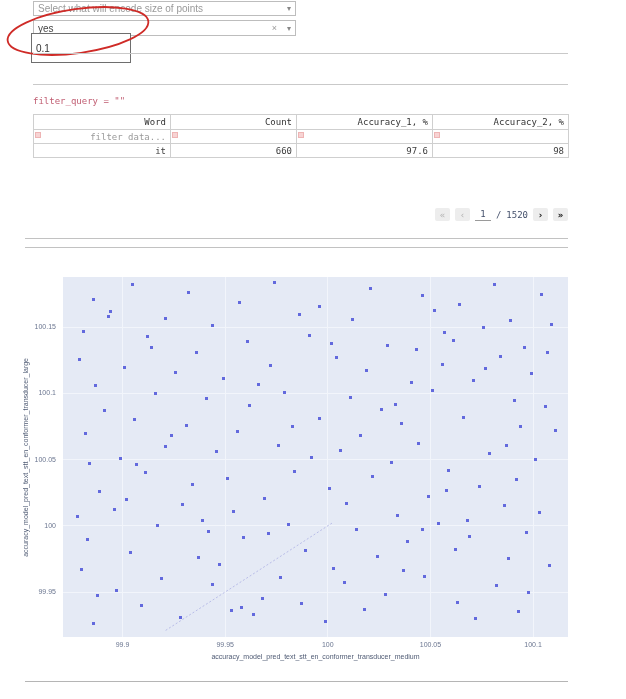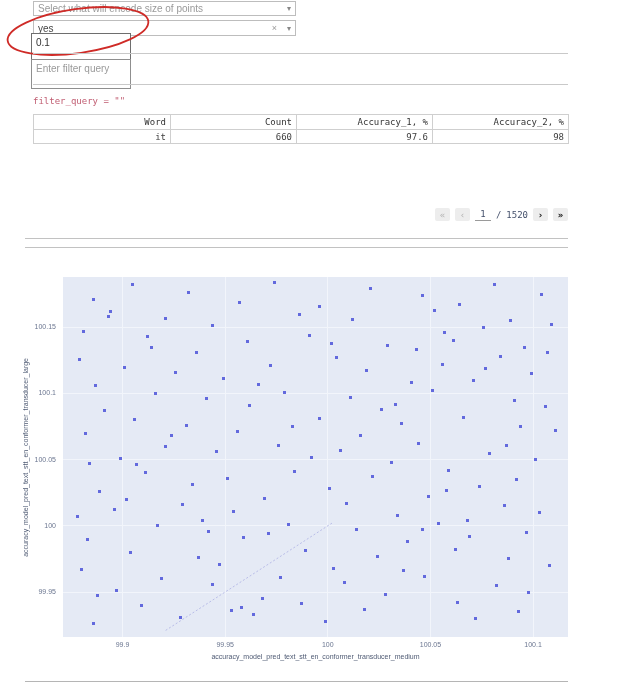--- a/index.html
+++ b/index.html
@@ -7,21 +7,21 @@
           font-family:"Liberation Sans",sans-serif;}
 
   
   .dd{position:absolute;background:#fff;border:1px solid #bdbdbd;display:flex;align-items:center;
       font-size:10px;color:#444;padding:0 4px;box-sizing:border-box;}
   .dd .grow{flex:1;overflow:hidden;white-space:nowrap;}
   .dd .caret{font-size:8px;color:#888;margin-left:4px;}
   .dd .clear{font-size:9px;color:#9a9a9a;margin-right:6px;}
   .placeholder-text{color:#9a9a9a;}
   .txtinput{position:absolute;background:#fff;border:1px solid #6e6e6e;font-size:10px;color:#333;
-      padding:14px 4px;box-sizing:border-box;display:flex;align-items:flex-end;}
+      padding:14px 4px;box-sizing:border-box;display:flex;align-items:center;}
   .txtinput.lightborder{border:1px solid #8f8f8f;color:#6e6e6e;}
   .hr{position:absolute;height:1px;background:#c9c9c9;}
 
   
   .codeline{position:absolute;font-family:"DejaVu Sans Mono","Liberation Mono",monospace;
       font-size:9px;color:#c05c71;}
 
   
   table.data{position:absolute;border-collapse:collapse;table-layout:fixed;
       font-family:"DejaVu Sans Mono","Liberation Mono",monospace;font-size:9px;color:#3f3f3f;}
@@ -76,23 +76,20 @@
   <div class="txtinput" style="left:31px;top:33px;width:100px;height:18px;">
     <span>0.1</span>
   </div>
 
   <svg class="overlay" style="left:0;top:0;" width="200" height="70">
     <ellipse cx="78" cy="31" rx="71" ry="22" fill="none" stroke="#cf2b27" stroke-width="1.8" transform="rotate(-8 78 31)"></ellipse>
   </svg>
 
   <div class="hr" style="left:33px;top:53px;width:535px;"></div>
 
-  <div class="txtinput lightborder" style="left:31px;top:59px;width:100px;height:18px;">
-    <span class="placeholder-text">Enter filter query</span>
-  </div>
 
   <div class="hr" style="left:33px;top:84px;width:535px;"></div>
 
   <div class="codeline" style="left:33px;top:96px;">filter_query = ""</div>
 
   <table class="data" style="left:33px;top:114px;width:535px;">
     <colgroup>
         <col style="width:137px">
         <col style="width:126px">
         <col style="width:136px">
@@ -100,20 +97,32 @@
       </colgroup>
     <thead>
         <tr>
           <th>Word</th>
           <th>Count</th>
           <th>Accuracy_1, %</th>
           <th>Accuracy_2, %</th>
         </tr>
       </thead>
     <tbody>
+        <tr>
+          <td class="filter-cell"><span class="filter-box"></span><span>filter data...</span></td>
+          <td class="filter-cell">
+            <span class="filter-box"></span>
+          </td>
+          <td class="filter-cell">
+            <span class="filter-box"></span>
+          </td>
+          <td class="filter-cell">
+            <span class="filter-box"></span>
+          </td>
+        </tr>
         <tr>
           <td>it</td>
           <td>660</td>
           <td>97.6</td>
           <td>98</td>
         </tr>
       </tbody>
   </table>
 
   <div class="pager" style="right:58px;top:208px;">

